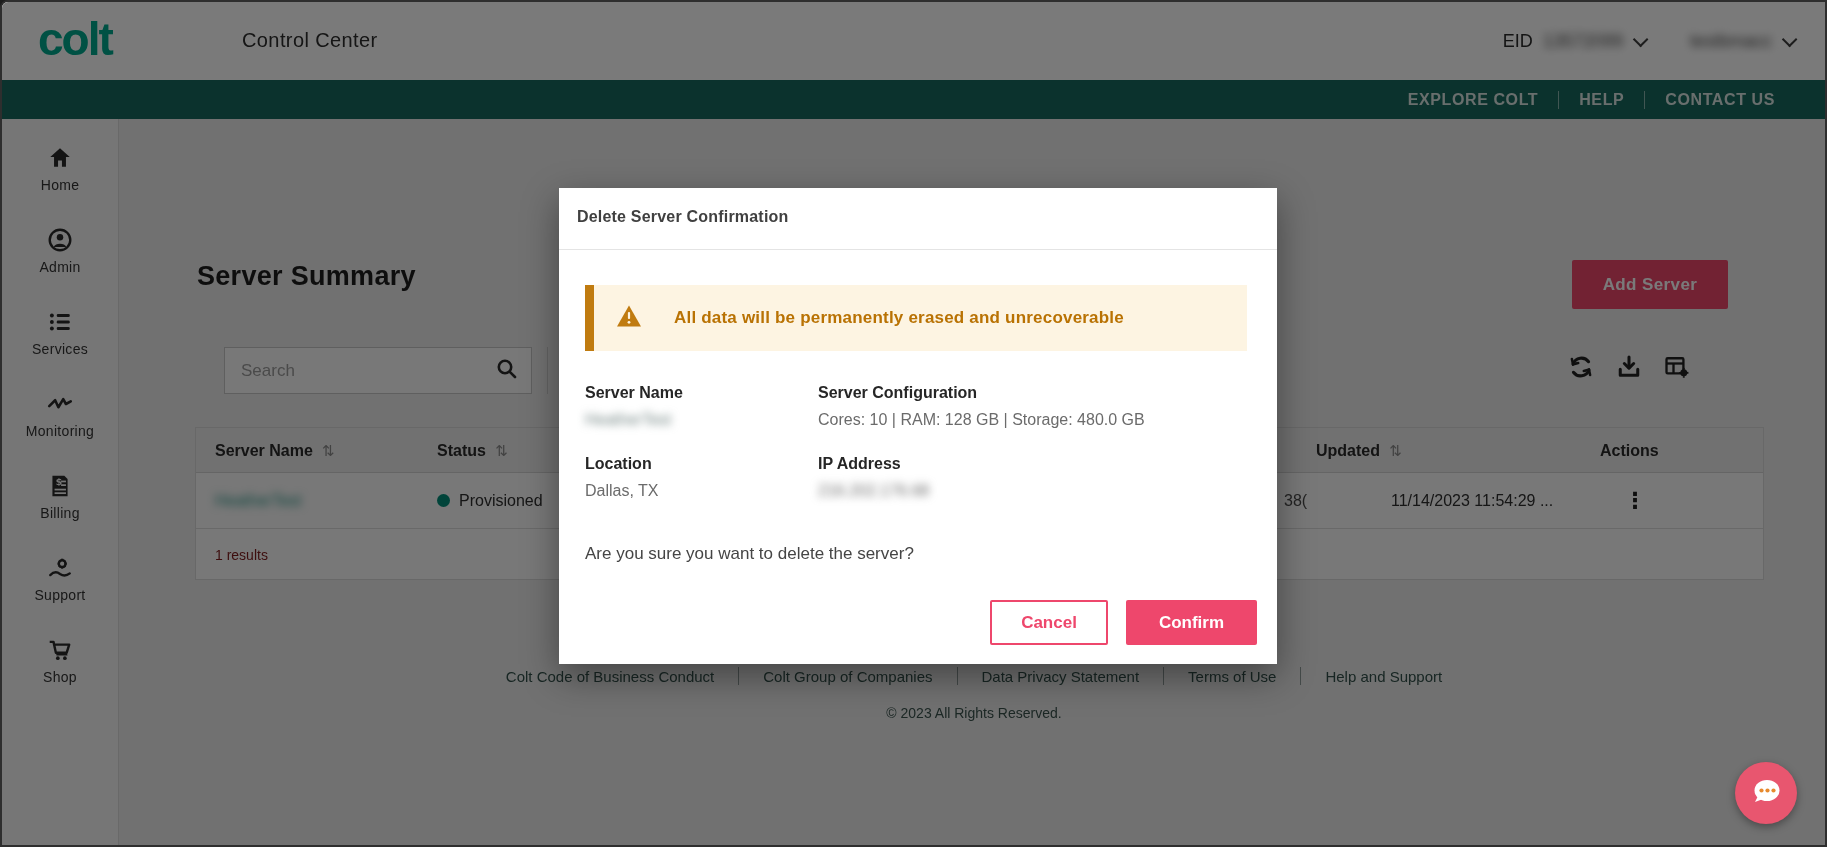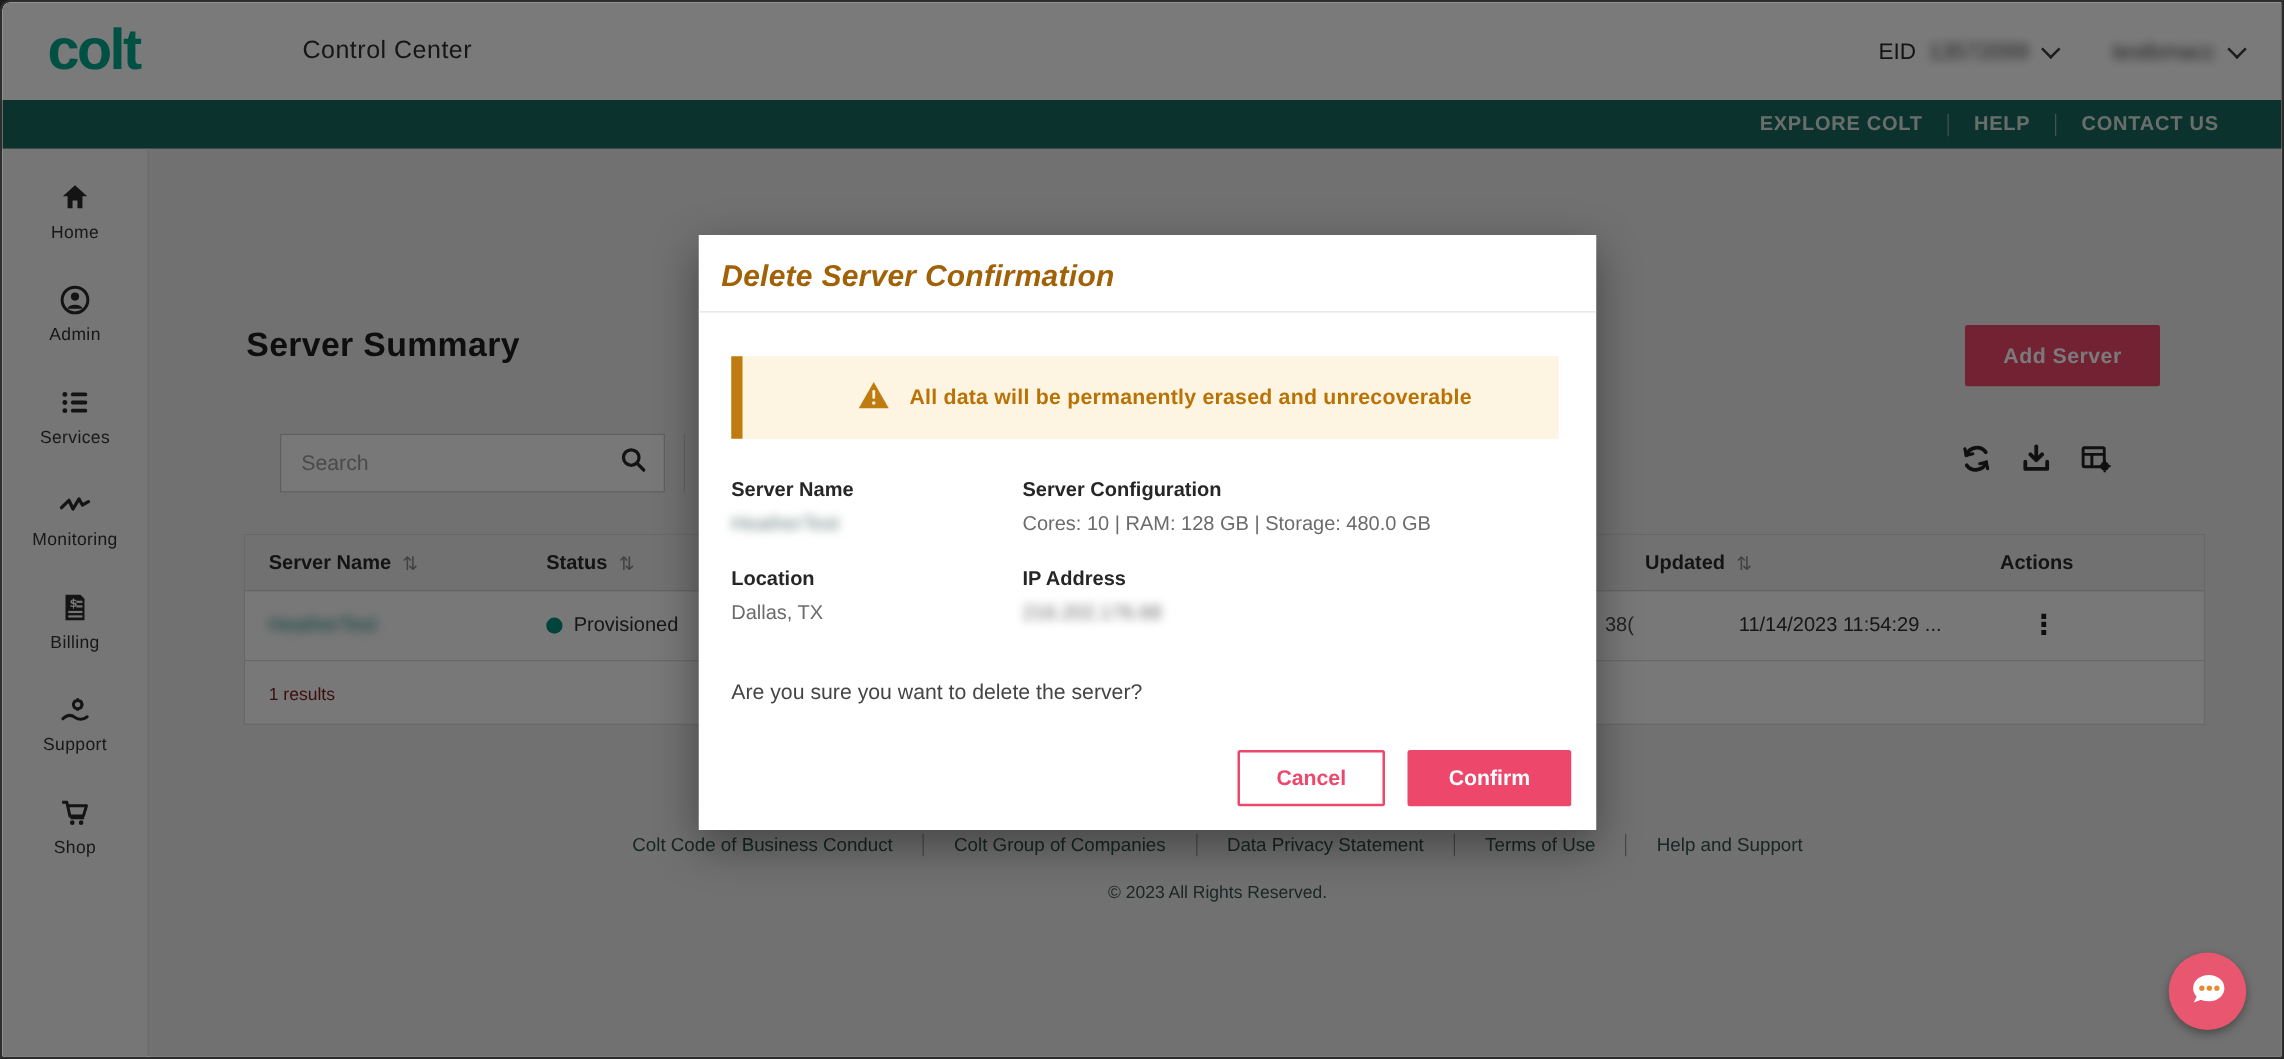--- a/index.html
+++ b/index.html
@@ -79,25 +79,25 @@
   .flinks { display:flex; align-items:center; }
   .flink { font-size:15px; color:#33514b; padding:0 24px; }
   .fsep { width:1px; height:18px; background:#8f9c99; }
   .copyright { font-size:14px; color:#3c544f; }
 
   
   .scrim { position:absolute; inset:0; background:rgba(0,0,0,0.52); z-index:10; }
 
   .modal { position:absolute; left:557px; top:186px; width:718px; height:476px; background:#fff;
            box-shadow:0 12px 34px rgba(0,0,0,.4); z-index:20; }
-  .m-title { position:absolute; left:18px; top:20px; font-size:24px; font-weight:700;
-             letter-spacing:.2px; color:#a16207;font-style:italic; }
+  .m-title { position:absolute; left:18px; top:20px; font-size:16px; font-weight:700;
+             letter-spacing:.2px; color:#404040; }
   .m-divider { position:absolute; left:0; top:61px; width:100%; height:1px; background:#e4e4e4; }
   .m-banner { position:absolute; left:26px; top:97px; width:662px; height:66px; background:#fdf4e2;
-              border-left:9px solid #c07b10; display:flex; align-items:center; gap:16px; padding-left:22px;justify-content:center; }
+              border-left:9px solid #c07b10; display:flex; align-items:center; gap:32px; padding-left:22px; }
   .m-banner .wtxt { font-size:17px; font-weight:700; color:#b97203; letter-spacing:.2px; }
   .m-grid { position:absolute; left:26px; top:196px; width:662px; }
   .fld { position:absolute; }
   .fld .flabel { font-size:16px; font-weight:700; color:#262626; }
   .fld .fvalue { font-size:16px; color:#6b6b6b; margin-top:9px; }
   .fld.c1 { left:0; } .fld.c2 { left:233px; }
   .fld.r1 { top:0; } .fld.r2 { top:71px; }
   .m-question { position:absolute; left:26px; top:356px; font-size:17px; color:#454545; }
   .m-btns { position:absolute; right:20px; top:412px; display:flex; gap:18px; }
   .btn-cancel { width:118px; height:45px; background:#fff; border:2px solid #ee476c; border-radius:2px;

